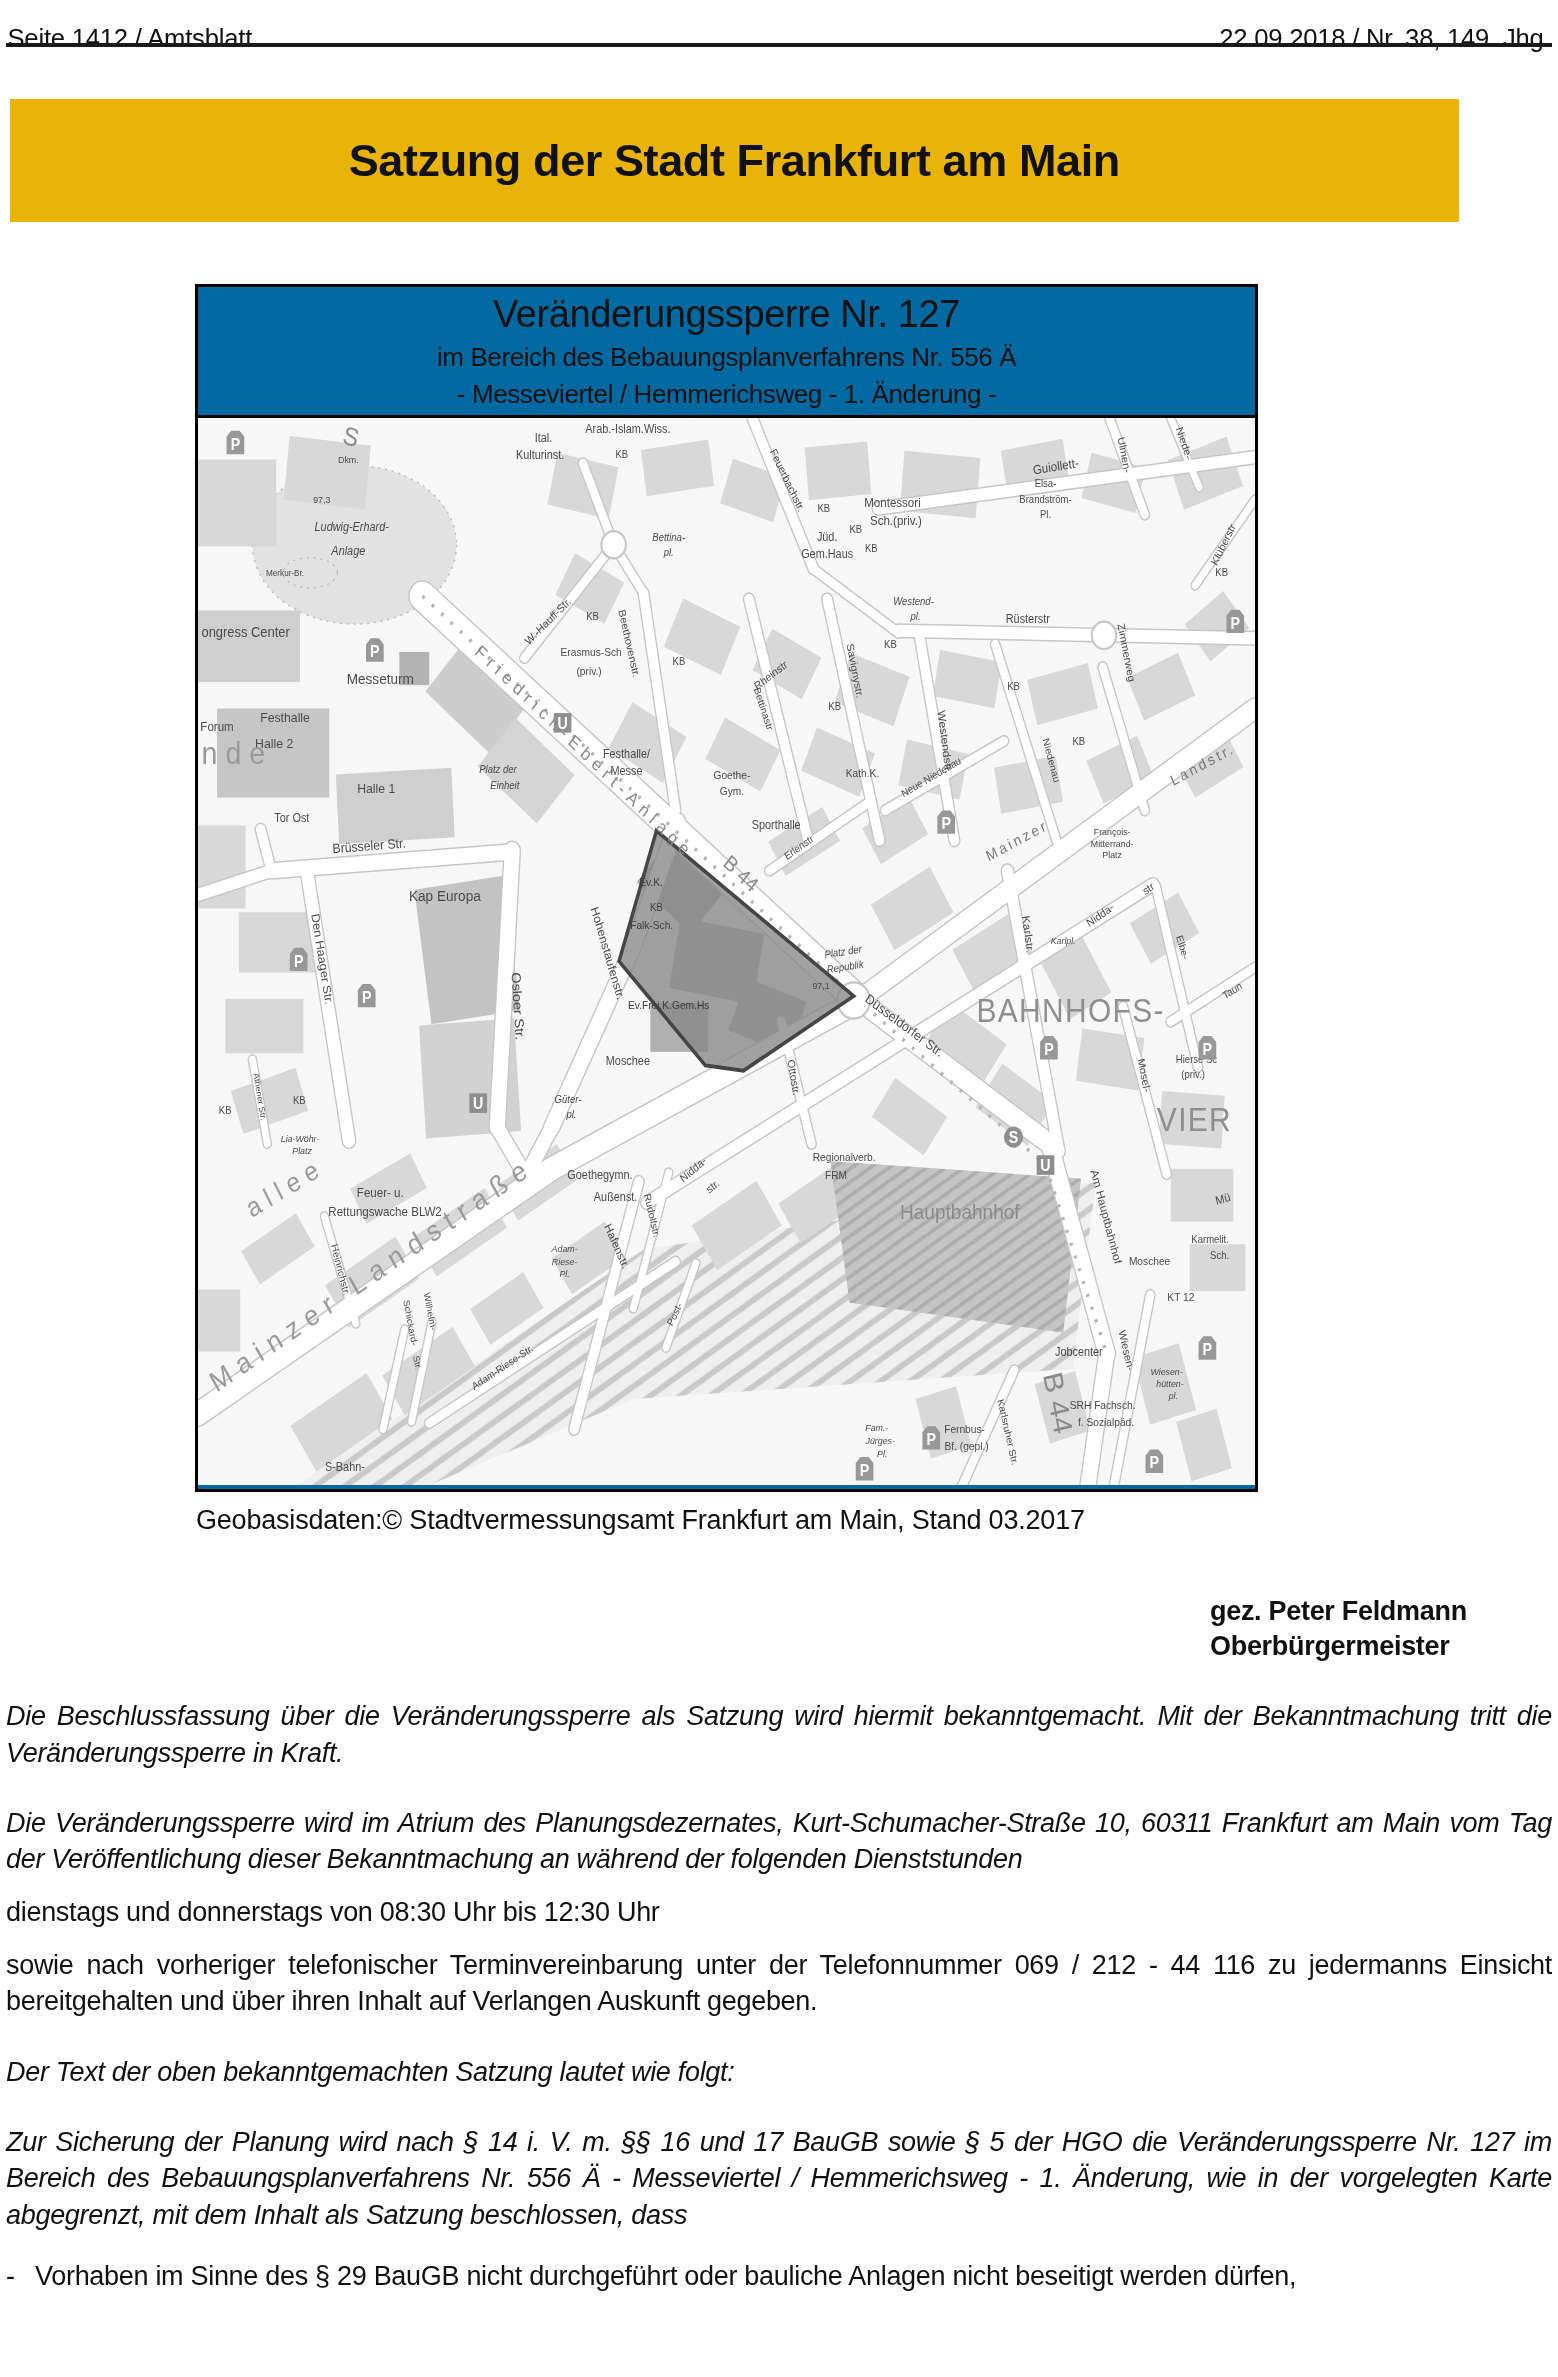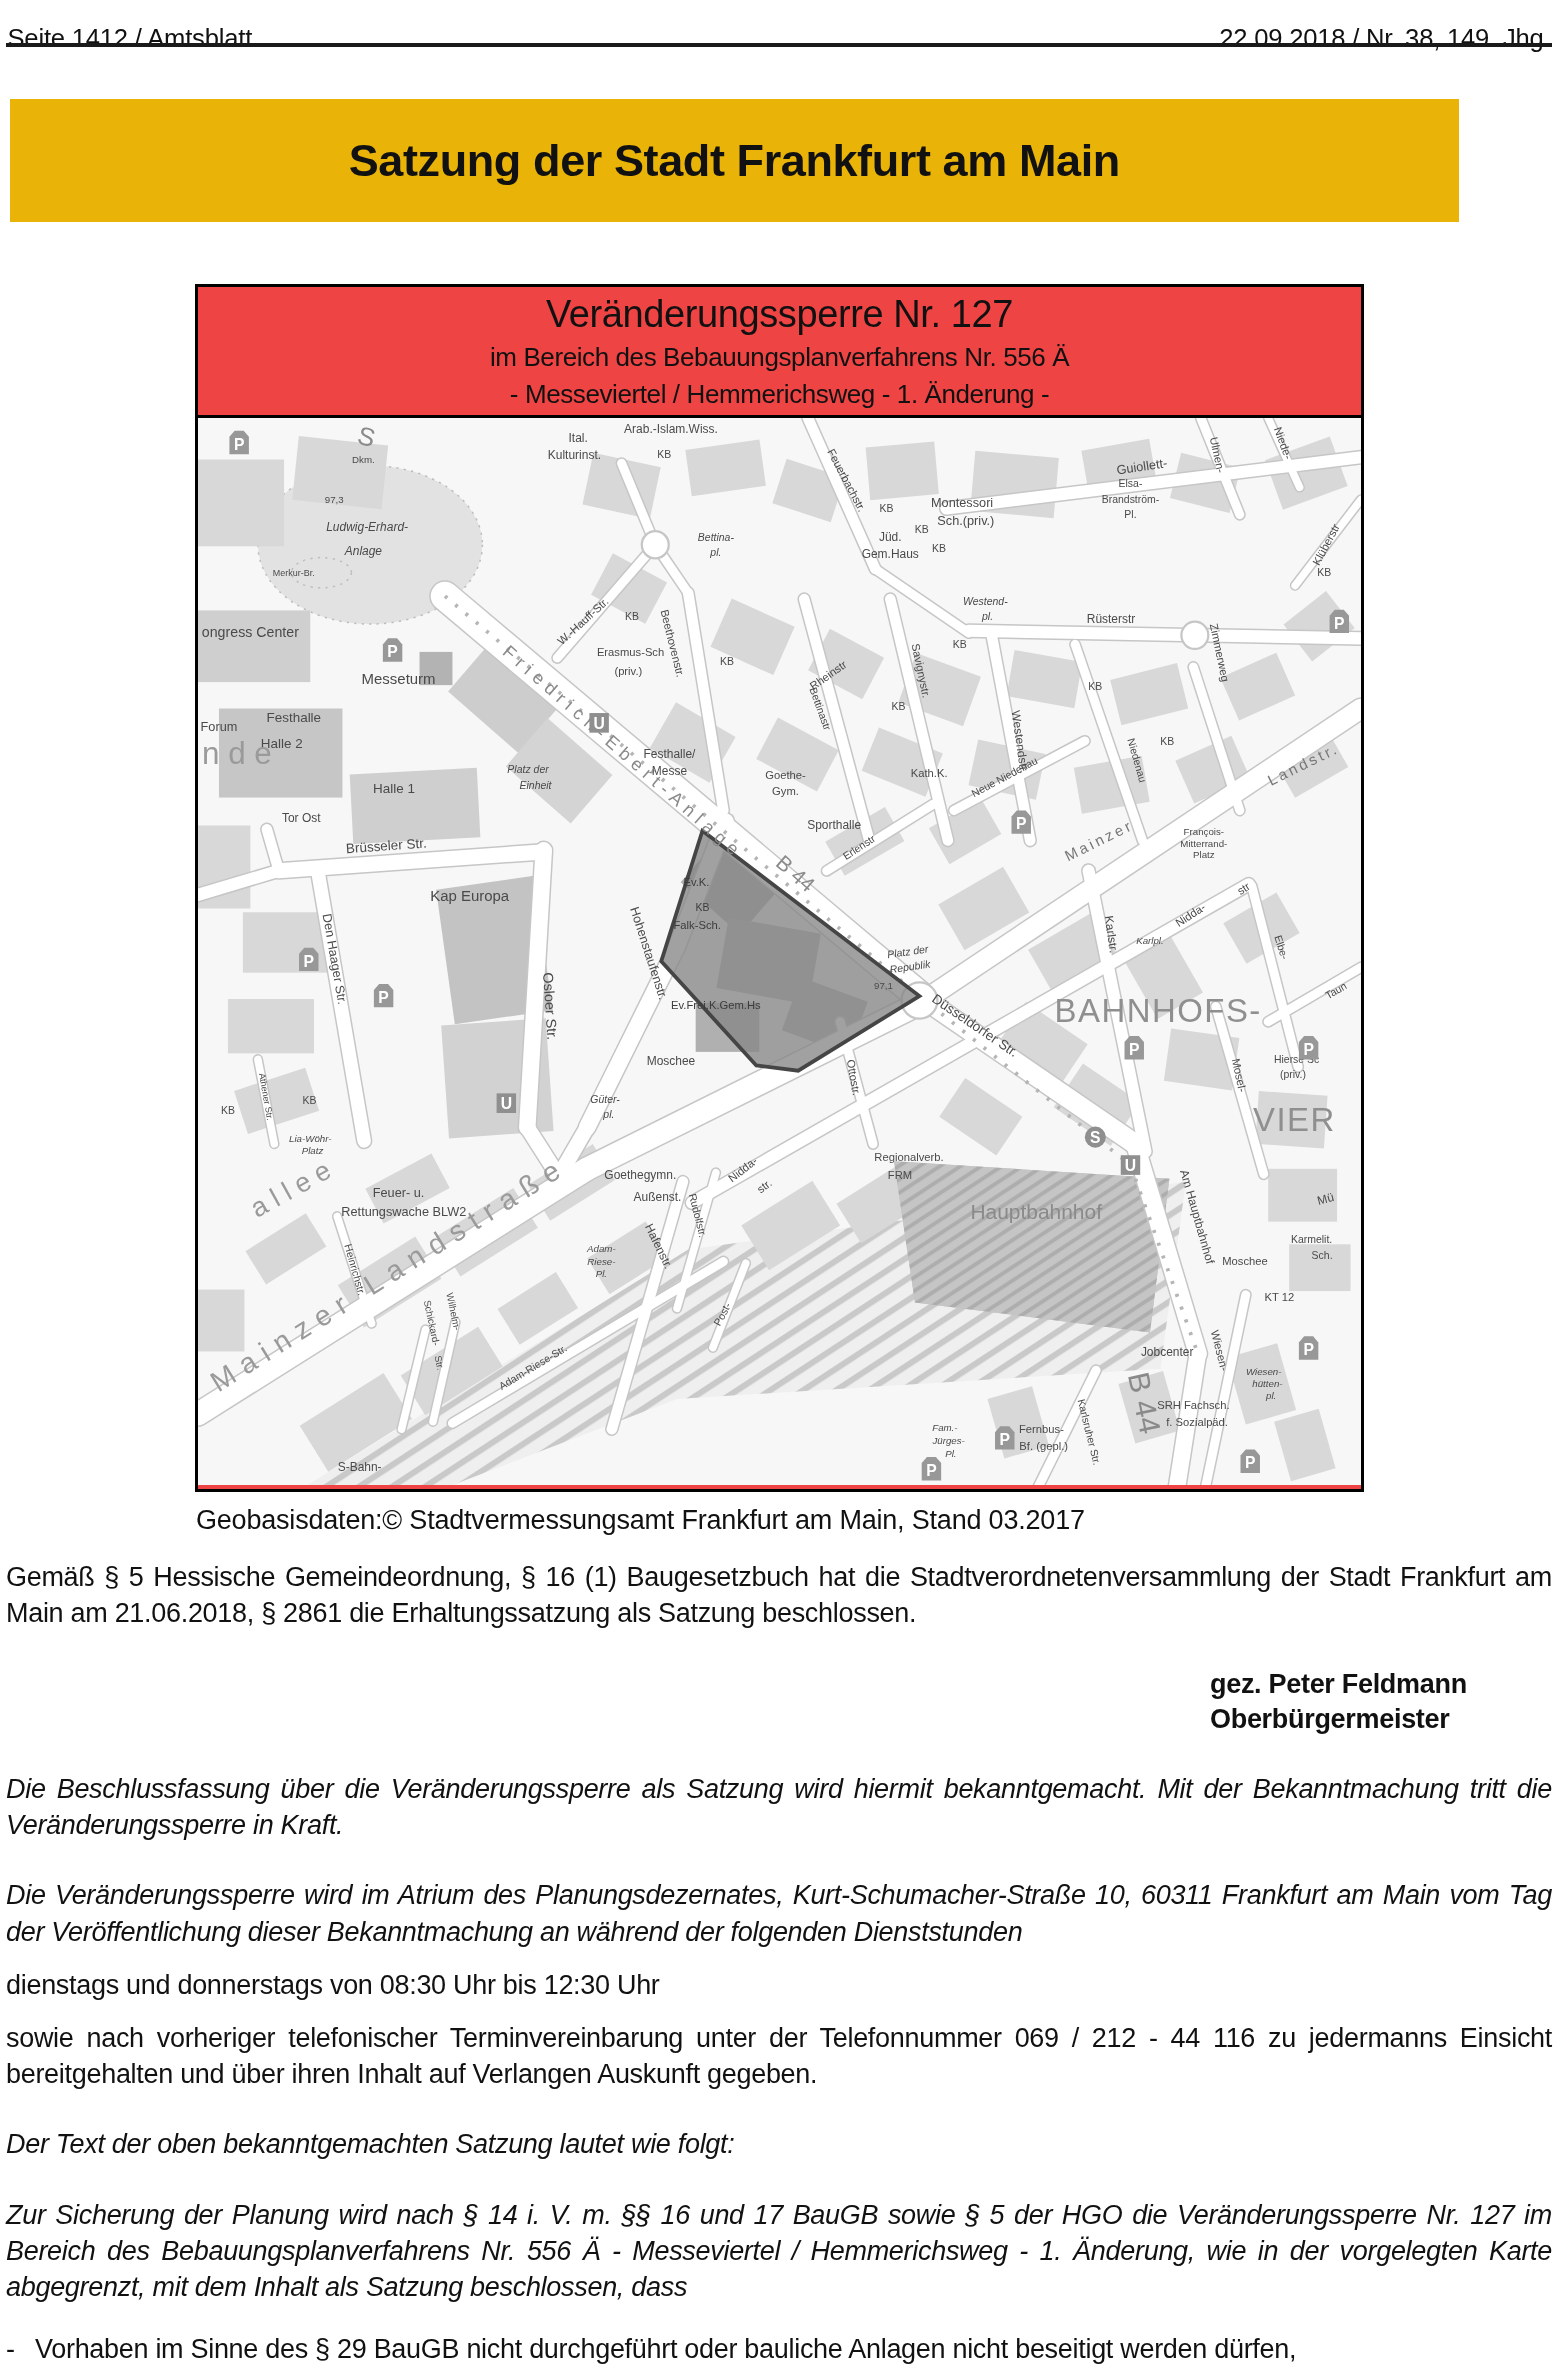--- a/index.html
+++ b/index.html
@@ -11,22 +11,22 @@
   .hdr{position:absolute;top:24px;font-size:25.6px;letter-spacing:-0.2px;}
   .hdr-left{left:7.5px;}
   .hdr-right{right:7.5px;}
   .rule{position:absolute;top:43px;left:6px;width:1546px;height:3.8px;background:#1a1a1a;}
   .banner{
     position:absolute;top:99px;left:9.8px;width:1449px;height:123px;background:#eab308;
     display:flex;align-items:center;justify-content:center;
   }
   .banner h1{margin:0;font-size:45px;font-weight:bold;letter-spacing:-0.4px;}
   .figure{
-    position:absolute;top:284px;left:195px;width:1169px;height:1208px;
-    border:3.8px solid #000;box-sizing:border-box;background:#ef4444;
+    position:absolute;top:284px;left:195px;width:1063px;height:1208px;
+    border:3.8px solid #000;box-sizing:border-box;background:#0369a1;
   }
   .fig-titles{
     height:131px;border-bottom:3px solid #000;box-sizing:border-box;
     display:flex;flex-direction:column;align-items:center;justify-content:center;gap:6px;
   }
   .ft1{font-size:38px;letter-spacing:-0.4px;}
   .ft2,.ft3{font-size:26px;letter-spacing:-0.4px;}
   .map-wrap{height:1067px;}
   .map-wrap svg{display:block;width:100%;height:100%;}
   .caption{position:absolute;top:1505px;left:196px;font-size:27px;letter-spacing:-0.2px;}
@@ -465,21 +465,20 @@
           <circle r="14" fill="#8f8f8f"></circle>
           <text x="0" y="8" font-size="21" fill="#ffffff" text-anchor="middle" font-weight="bold" font-family="&quot;Liberation Sans&quot;,sans-serif">S</text>
         </g>
       </svg>
   </div>
 </div>
 
 <div class="caption">Geobasisdaten:© Stadtvermessungsamt Frankfurt am Main, Stand 03.2017</div>
 
 <div class="bodytext">
-  <p class="just">Gemäß § 5 Hessische Gemeindeordnung, § 16 (1) Baugesetzbuch hat die Stadtverordnetenversammlung der Stadt Frankfurt am Main am 21.06.2018, § 2861 die Erhaltungssatzung als Satzung beschlossen.</p>
   <div class="sig">
     <div>gez. Peter Feldmann</div>
     <div>Oberbürgermeister</div>
   </div>
   <p class="just mt45">Die Beschlussfassung über die Veränderungssperre als Satzung wird hiermit bekanntgemacht. Mit der Bekanntmachung tritt die Veränderungssperre in Kraft.</p>
   <p class="just mt45">Die Veränderungssperre wird im Atrium des Planungsdezernates, Kurt-Schumacher-Straße 10, 60311 Frankfurt am Main vom Tag der Veröffentlichung dieser Bekanntmachung an während der folgenden Dienststunden</p>
   <p class="mt22">dienstags und donnerstags von 08:30 Uhr bis 12:30 Uhr</p>
   <p class="just mt22">sowie nach vorheriger telefonischer Terminvereinbarung unter der Telefonnummer 069 / 212 - 44 116 zu jedermanns Einsicht bereitgehalten und über ihren Inhalt auf Verlangen Auskunft gegeben.</p>
   <p class="mt45">Der Text der oben bekanntgemachten Satzung lautet wie folgt:</p>
   <p class="just mt45">Zur Sicherung der Planung wird nach § 14 i. V. m. §§ 16 und 17 BauGB sowie § 5 der HGO die Veränderungssperre Nr. 127 im Bereich des Bebauungsplanverfahrens Nr. 556 Ä - Messeviertel / Hemmerichsweg - 1. Änderung, wie in der vorgelegten Karte abgegrenzt, mit dem Inhalt als Satzung beschlossen, dass</p>

